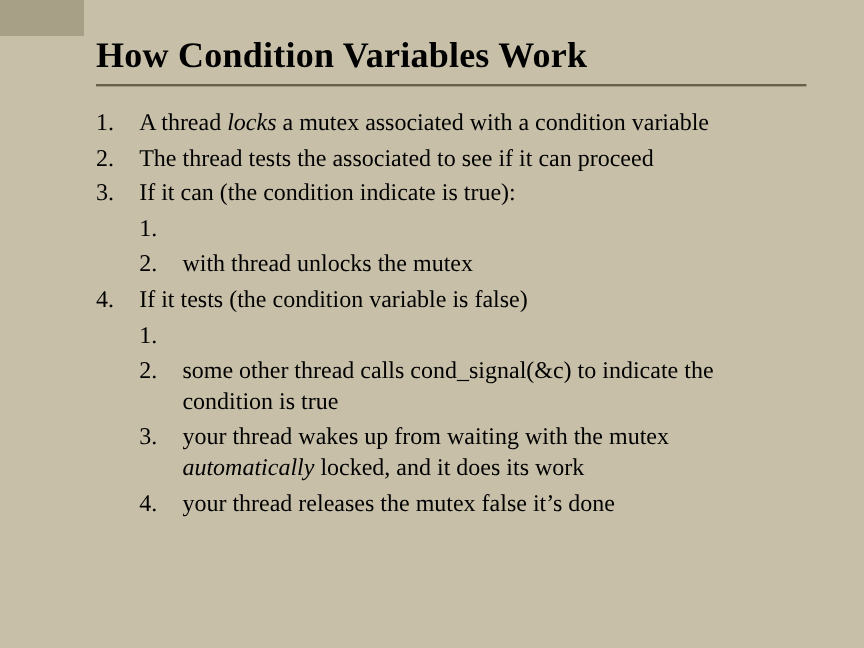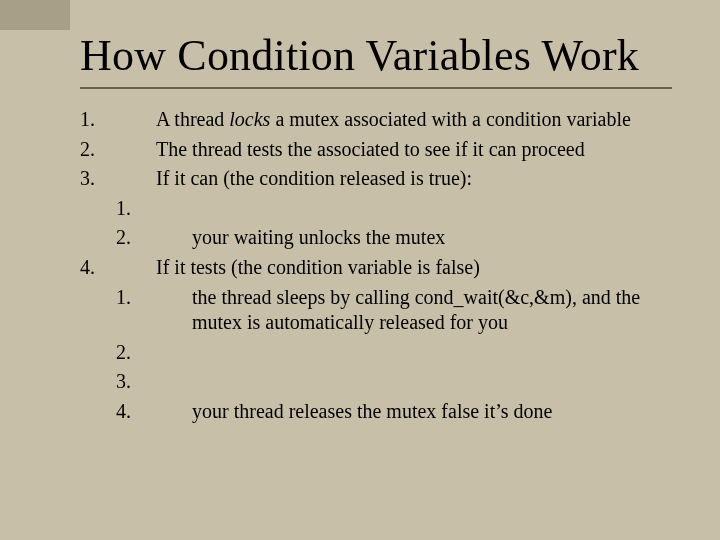--- a/index.html
+++ b/index.html
@@ -21,22 +21,22 @@
   }
   .dogear {
     position: absolute;
     top: 0;
     left: 0;
     width: 70px;
     height: 30px;
     background: #a89f87;
   }
   h1.title {
-    font-size: 44px;
-    font-weight: normal;
+    font-size: 30px;
+    font-weight: bold;
     margin: 0 0 6px 0;
     padding-left: 32px;
     letter-spacing: 0.2px;
   }
   .rule {
     margin-left: 32px;
     border: 0;
     border-top: 2px solid #6b614a;
     margin-top: 4px;
     margin-bottom: 18px;
@@ -61,21 +61,20 @@
     width: 36px;
     flex: 0 0 36px;
     text-align: left;
   }
   .indent-level1 {
     padding-left: 36px;
   }
   .content-col {
     flex: 1 1 auto;
     padding-right: 8px;
-    margin-left: 40px;
   }
   .italic { font-style: italic; }
 </style>
 </head>
 <body>
 
 <div class="slide">
   <div class="dogear"></div>
 
   <h1 class="title">How Condition Variables Work</h1>
@@ -90,48 +89,51 @@
       </div>
     </div>
 
     <div class="row">
       <div class="num-col">2.</div>
       <div class="content-col">The thread tests the associated to see if it can proceed</div>
     </div>
 
     <div class="row">
       <div class="num-col">3.</div>
-      <div class="content-col">If it can (the condition released is true):</div>
+      <div class="content-col">If it can (the condition indicate is true):</div>
     </div>
 
     <div class="row indent-level1">
       <div class="subnum-col">1.</div>
     </div>
 
     <div class="row indent-level1">
       <div class="subnum-col">2.</div>
-      <div class="content-col">your waiting unlocks the mutex</div>
+      <div class="content-col">with thread unlocks the mutex</div>
     </div>
 
     <div class="row">
       <div class="num-col">4.</div>
       <div class="content-col">If it tests (the condition variable is false)</div>
     </div>
 
     <div class="row indent-level1">
       <div class="subnum-col">1.</div>
-      <div class="content-col">the thread sleeps by calling cond_wait(&amp;c,&amp;m), and the mutex is automatically released for you</div>
     </div>
 
     <div class="row indent-level1">
       <div class="subnum-col">2.</div>
+      <div class="content-col">some other thread calls cond_signal(&amp;c) to indicate the condition is true</div>
     </div>
 
     <div class="row indent-level1">
       <div class="subnum-col">3.</div>
+      <div class="content-col">
+        <span>your thread wakes up from waiting with the mutex </span><span class="italic">automatically</span><span> locked, and it does its work</span>
+      </div>
     </div>
 
     <div class="row indent-level1">
       <div class="subnum-col">4.</div>
       <div class="content-col">your thread releases the mutex false it’s done</div>
     </div>
 
   </div>
 </div>
 

